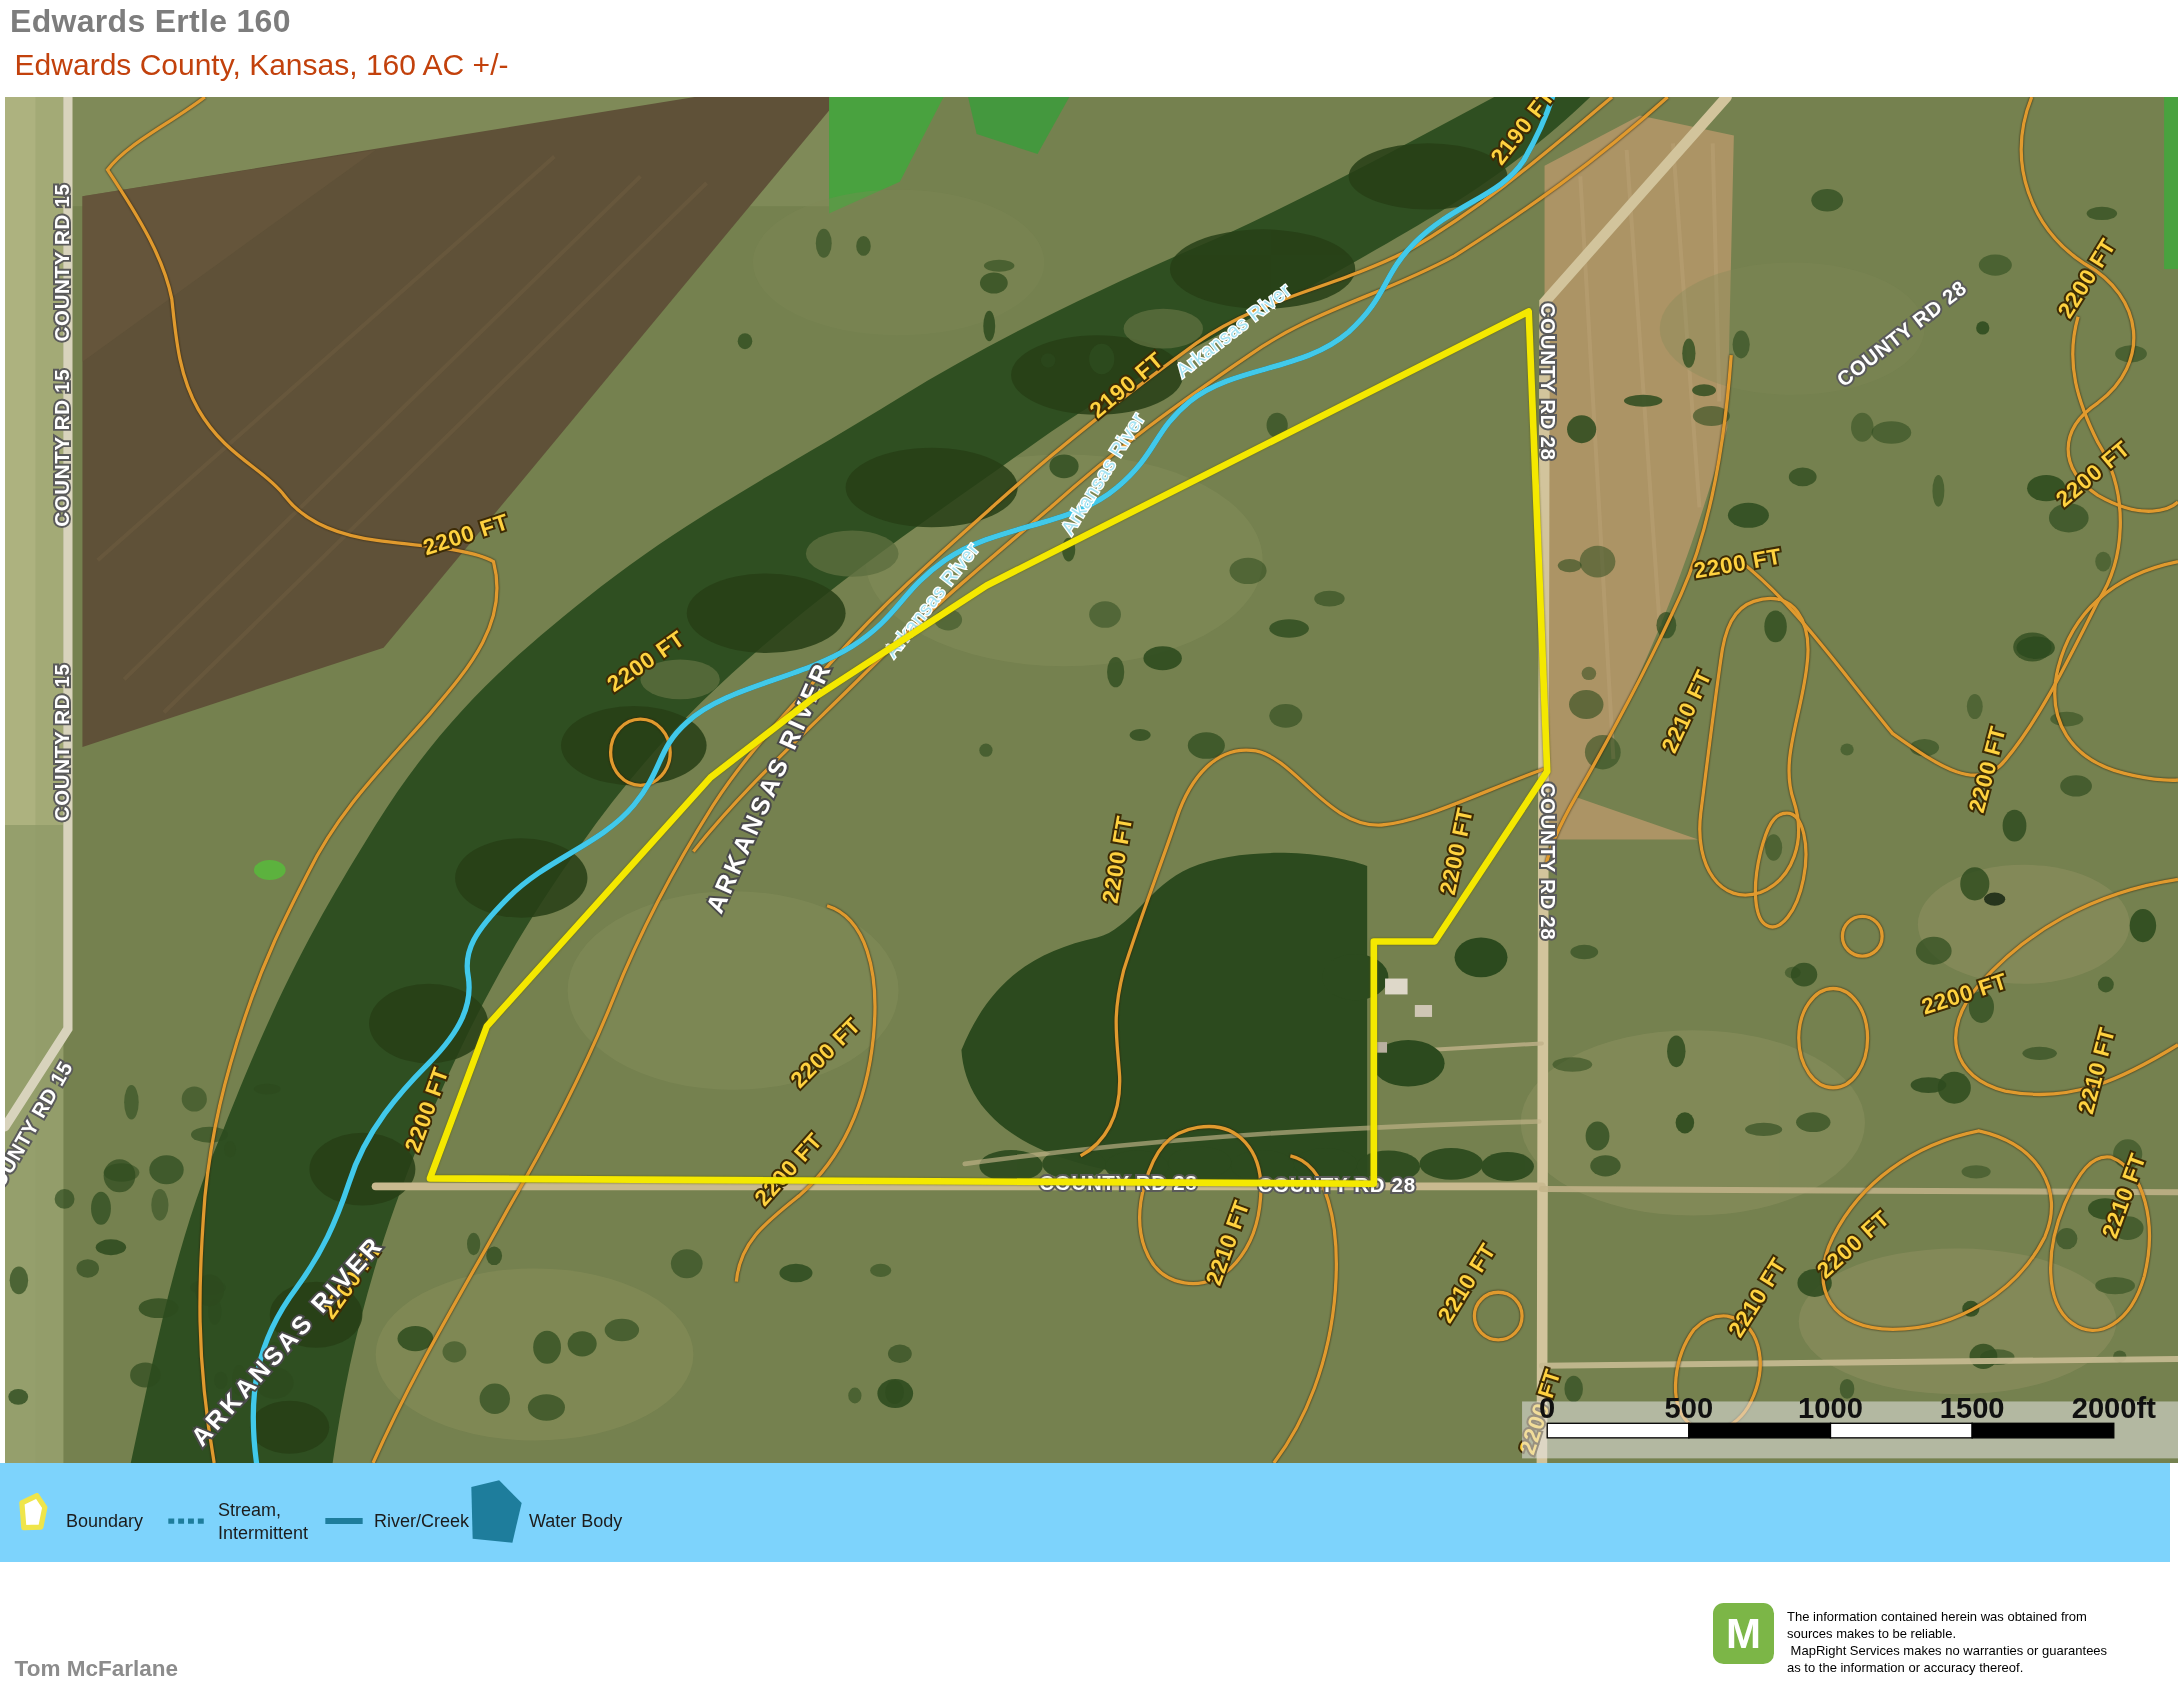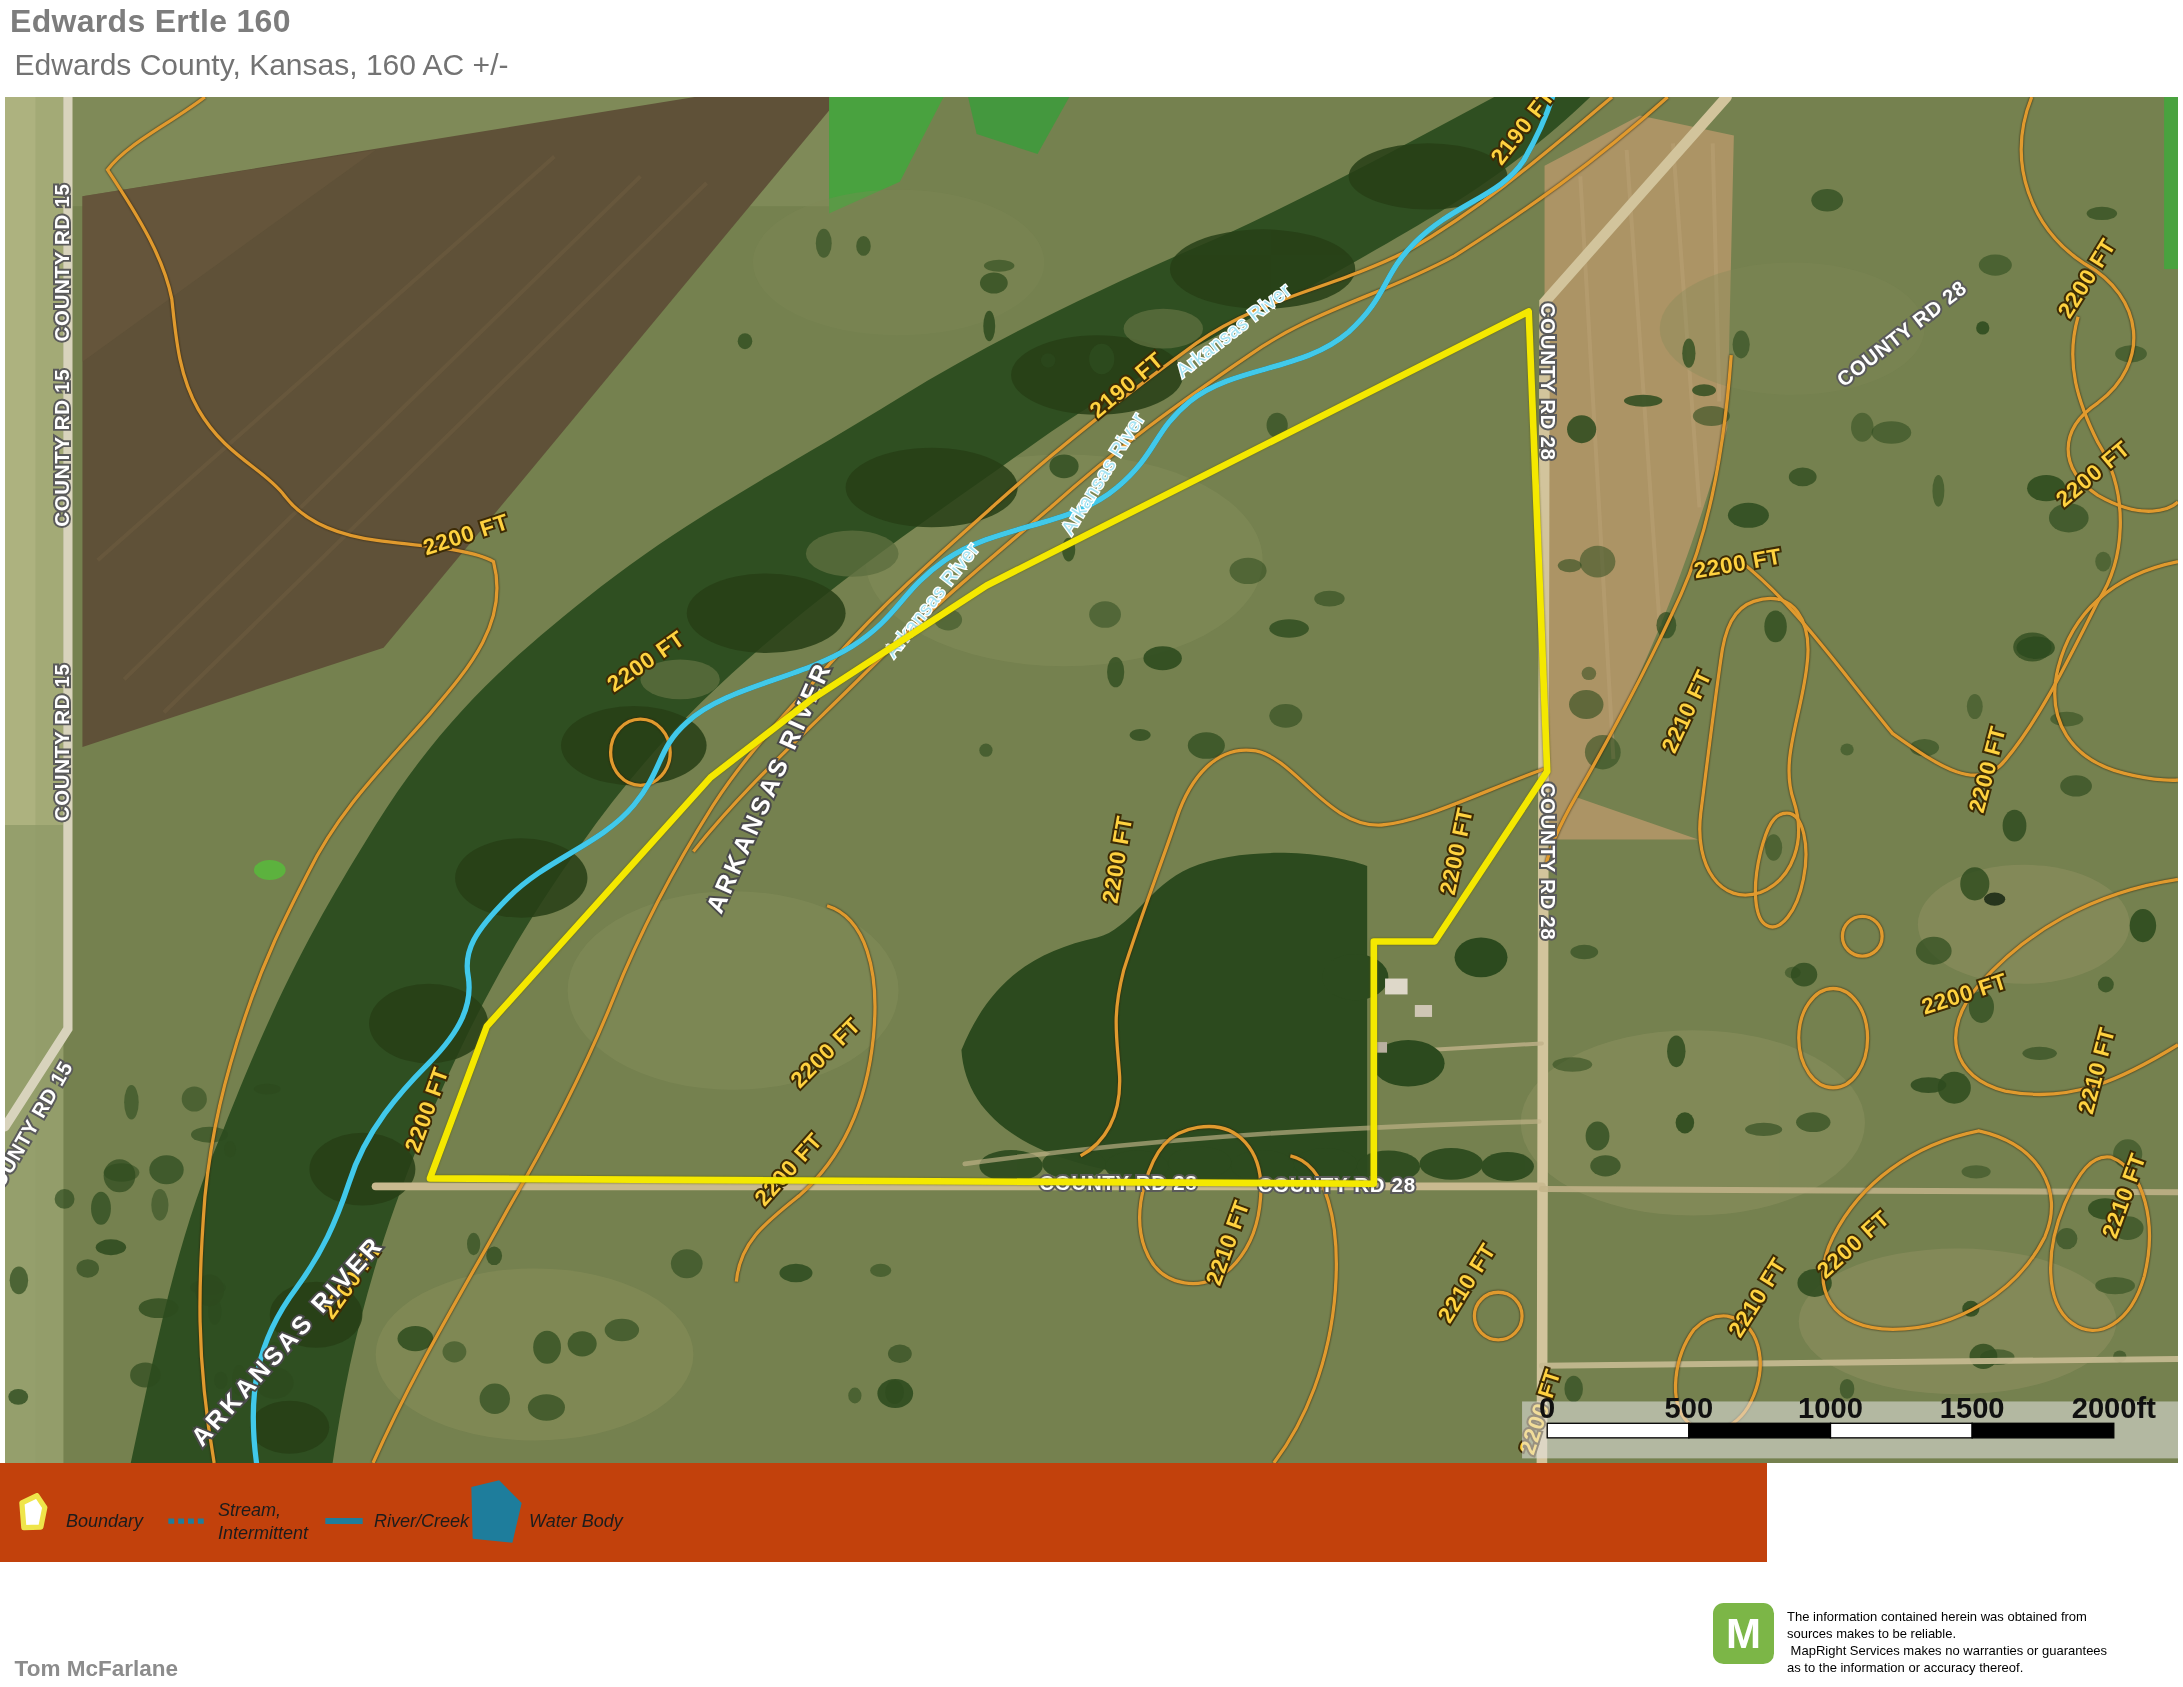--- a/index.html
+++ b/index.html
@@ -1,40 +1,40 @@
 <!DOCTYPE html>
 <html style="font-size:10.6px"><head>
 <meta charset="utf-8">
 <style>
   html,body{margin:0;padding:0;}
   body{
     width:2183px;height:1688px;position:relative;background:#ffffff;
     font-family:"Liberation Sans", sans-serif;overflow:hidden;
   }
   .page-title{position:absolute;left:10px;top:2.6px;font-size:32px;font-weight:bold;color:#7d7d7d;letter-spacing:0.3px;}
-  .page-subtitle{position:absolute;left:14.6px;top:48px;font-size:30px;font-weight:400;color:#737373;}
+  .page-subtitle{position:absolute;left:14.6px;top:48px;font-size:30px;font-weight:400;color:#c2410c;}
   .map-wrap{position:absolute;left:5.3px;top:97px;width:2173px;height:1366px;background:#75814f;}
   .map-wrap svg{display:block;width:100%;height:100%;}
 
   
   text{font-family:"Liberation Sans",sans-serif;}
   .lbl-contour{font-size:34px;font-weight:bold;fill:#ffd23f;stroke:#3d2b05;stroke-width:6px;paint-order:stroke;letter-spacing:1px;text-anchor:middle;}
   .lbl-road{font-size:31px;font-weight:bold;fill:#ffffff;stroke:#5a5a5a;stroke-width:6px;paint-order:stroke;letter-spacing:1px;text-anchor:middle;}
   .lbl-river-big{font-size:38px;font-weight:bold;fill:#ffffff;stroke:#4a4a4a;stroke-width:6px;paint-order:stroke;letter-spacing:5px;text-anchor:middle;}
   .lbl-river-small{font-size:29px;fill:#a6e3f2;stroke:#ffffff;stroke-width:4px;paint-order:stroke;letter-spacing:1px;text-anchor:middle;}
   .lbl-scale{font-size:44px;font-weight:bold;fill:#101010;text-anchor:middle;}
 
   .contours path,.contours circle,.contours ellipse{fill:none;stroke:#e09a2e;stroke-width:5px;}
   .contours{filter:drop-shadow(0 0 1.5px rgba(45,28,0,.95));}
   .river-line{fill:none;stroke:#41c9ea;stroke-width:8px;stroke-linecap:round;filter:drop-shadow(0 0 1px rgba(10,60,80,.7));}
   .boundary-line{fill:none;stroke:#f4e800;stroke-width:10px;stroke-linejoin:round;filter:drop-shadow(0 0 2px rgba(90,90,0,.8));}
   .roadline{fill:none;stroke-linecap:round;}
 
   
-  .legend{position:absolute;left:0;top:1463px;width:1767px;height:99px;background:#c2410c;font-style:italic;}
+  .legend{position:absolute;left:0;top:1463px;width:2170px;height:99px;background:#7dd3fc;}
   .legend .lg-label{position:absolute;font-size:18px;color:#1c1c1c;}
   
   .footer-author{position:absolute;left:14.6px;top:1620px;font-size:22.5px;font-weight:bold;color:#8c8c8c;margin-top:36px;}
   .logo{position:absolute;left:1713px;top:1603px;width:61px;height:61px;background:#7cb647;border-radius:10.6px;
         display:flex;align-items:center;justify-content:center;}
   .logo span{color:#ffffff;font-size:42px;font-weight:bold;line-height:1;}
   .disclaimer{position:absolute;left:1787px;top:1608px;width:397px;font-size:13px;line-height:17px;color:#000000;}
 </style>
 </head>
 <body>

